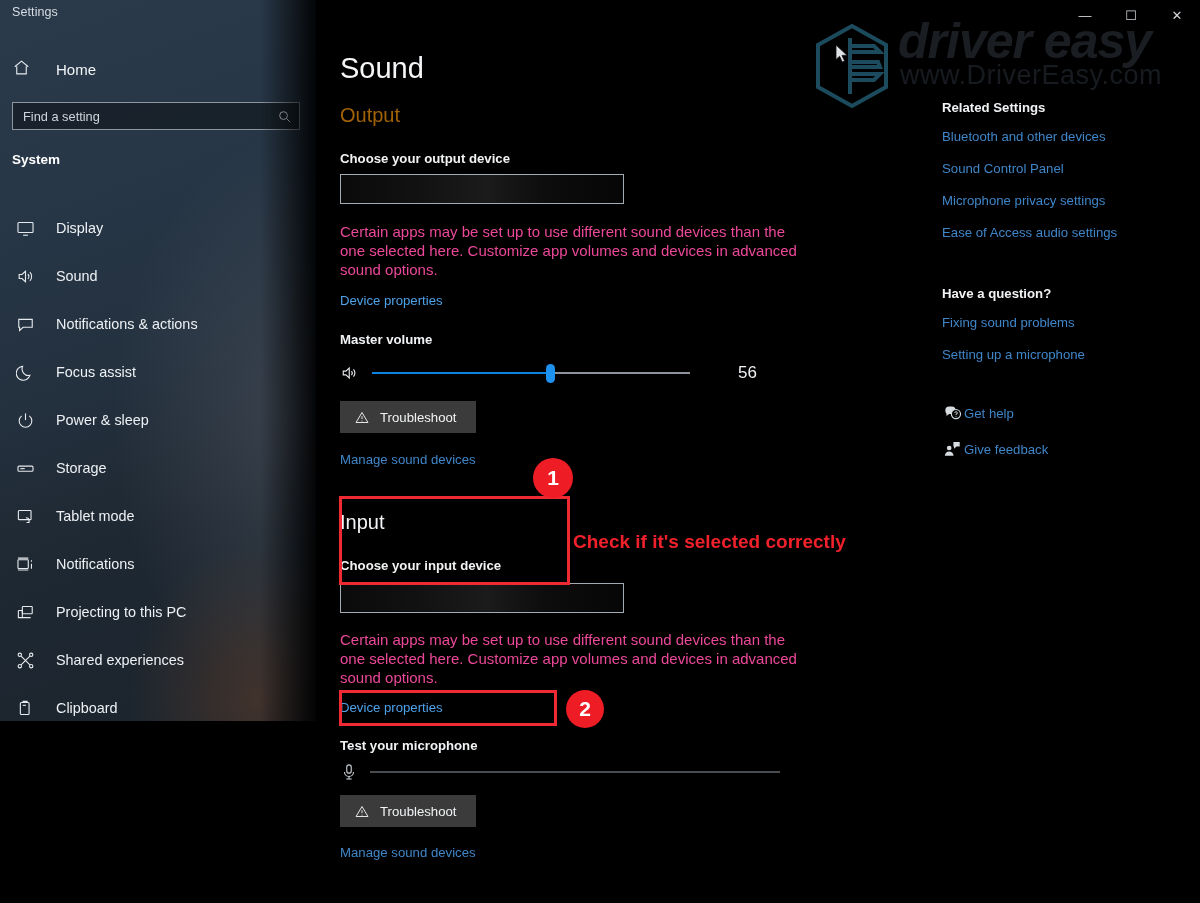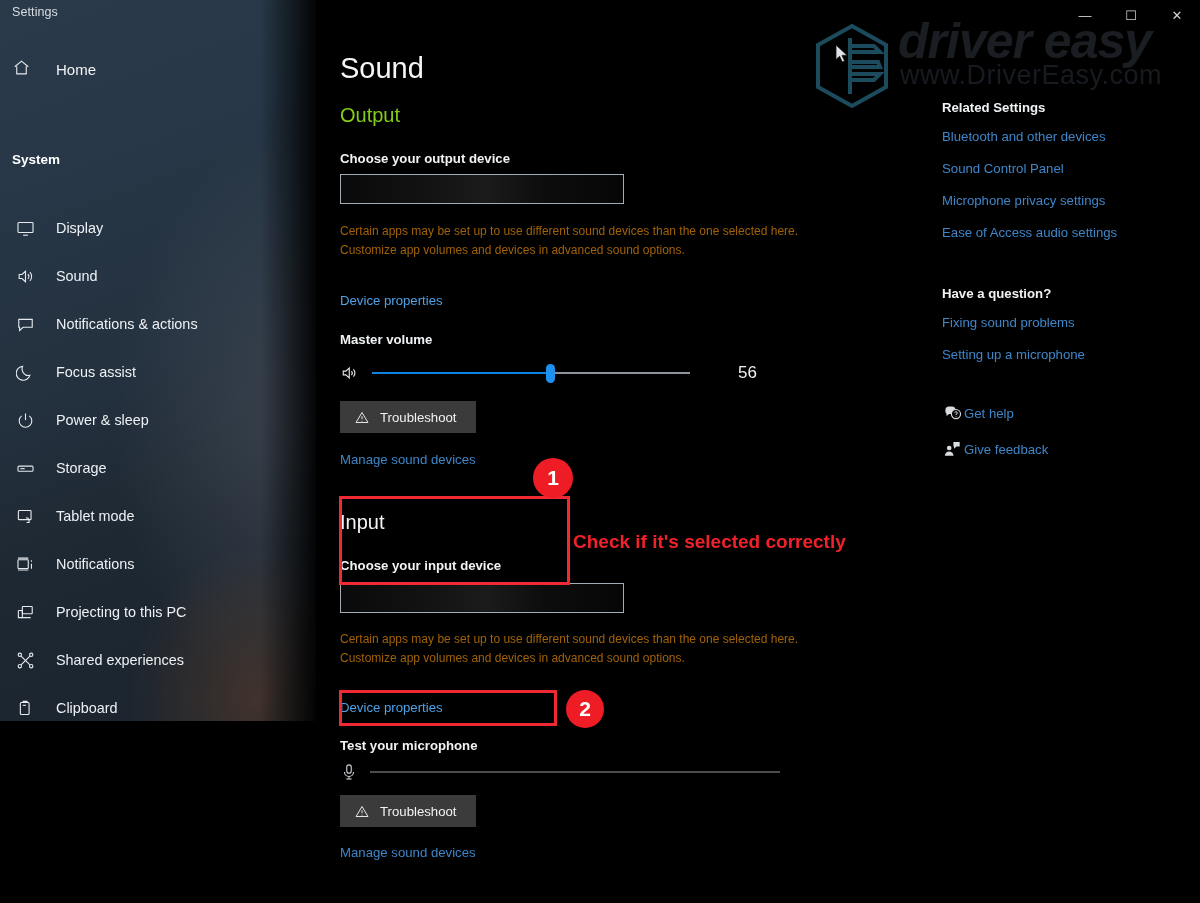--- a/index.html
+++ b/index.html
@@ -84,24 +84,24 @@
     position: absolute; left: 88px; top: 4px;
     font-size: 50px; font-style: italic; font-weight: bold;
     color: #1a1d22; letter-spacing: -1px; line-height: 1;
   }
   #wm-url {
     position: absolute; left: 90px; top: 50px;
     font-size: 27px; color: #171b20; letter-spacing: .5px; line-height: 1;
   }
 
   .h1 { position: absolute; left: 24px; top: 52px; font-size: 29px; color: #f4f6f8; font-weight: normal; }
-  .h2 { position: absolute; left: 24px; top: 104px; font-size: 20px; color: #84cc16; font-weight: normal; }
+  .h2 { position: absolute; left: 24px; top: 104px; font-size: 20px; color: #a16207; font-weight: normal; }
 
   .lbl-strong { font-size: 13.2px; color: #f0f2f4; font-weight: bold; }
-  .body-txt { font-size: 12px; color: #a16207; line-height: 19px; }
+  .body-txt { font-size: 15px; color: #ec4899; line-height: 19px; }
   .link { font-size: 13.2px; color: #4da2e8; cursor: pointer; }
   .link-dim { color: #3f86c9; }
 
   .redacted {
     width: 284px; height: 30px;
     border: 1px solid #a3abb3;
     background: linear-gradient(90deg,#0a0a0a 0%,#121212 28%,#1b1b1b 52%,#0d0d0d 72%,#060606 100%);
   }
 
   .btn-troubleshoot {
@@ -155,20 +155,29 @@
     <div class="home-row">
       <span class="ico" style="width:22px;height:22px;display:inline-flex;">
         <svg width="19" height="19" viewBox="0 0 24 24" fill="none" stroke="#e6eaee" stroke-width="1.4">
           <path d="M3.5 11 L12 4 L20.5 11"></path>
             <path d="M6 10.5 V20 H18 V10.5"></path>
         </svg>
       </span>
       <span class="lbl">Home</span>
     </div>
 
+    <div id="search-box">
+      <span class="ph">Find a setting</span>
+      <span style="display:inline-flex;">
+        <svg width="15" height="15" viewBox="0 0 24 24" fill="none" stroke="#cfd5db" stroke-width="1.6">
+          <circle cx="10.5" cy="10.5" r="6.2"></circle>
+            <path d="M15.2 15.2 L21 21"></path>
+        </svg>
+      </span>
+    </div>
 
     <div class="section-head">System</div>
 
     <div class="nav">
 
       <div class="nav-item">
         <span class="ico">
           <svg width="19" height="19" viewBox="0 0 24 24" fill="none" stroke="#e6eaee" stroke-width="1.4">
             <rect x="2.5" y="4.5" width="19" height="12.5" rx="1"></rect>
               <path d="M9 20.5h6"></path>

